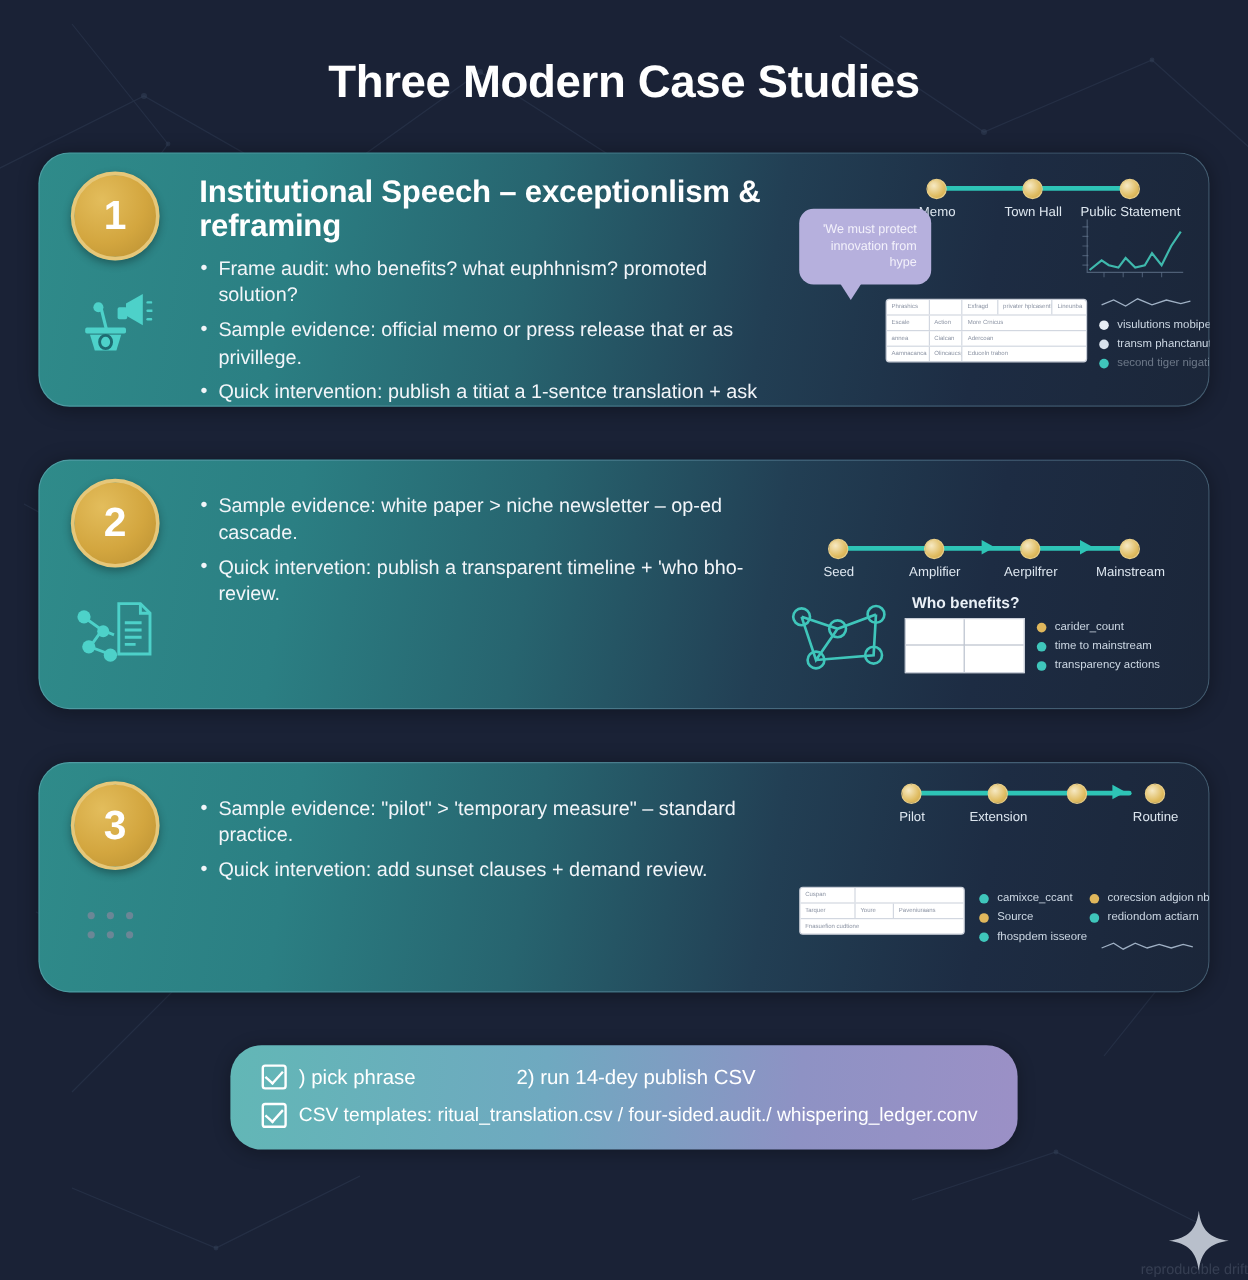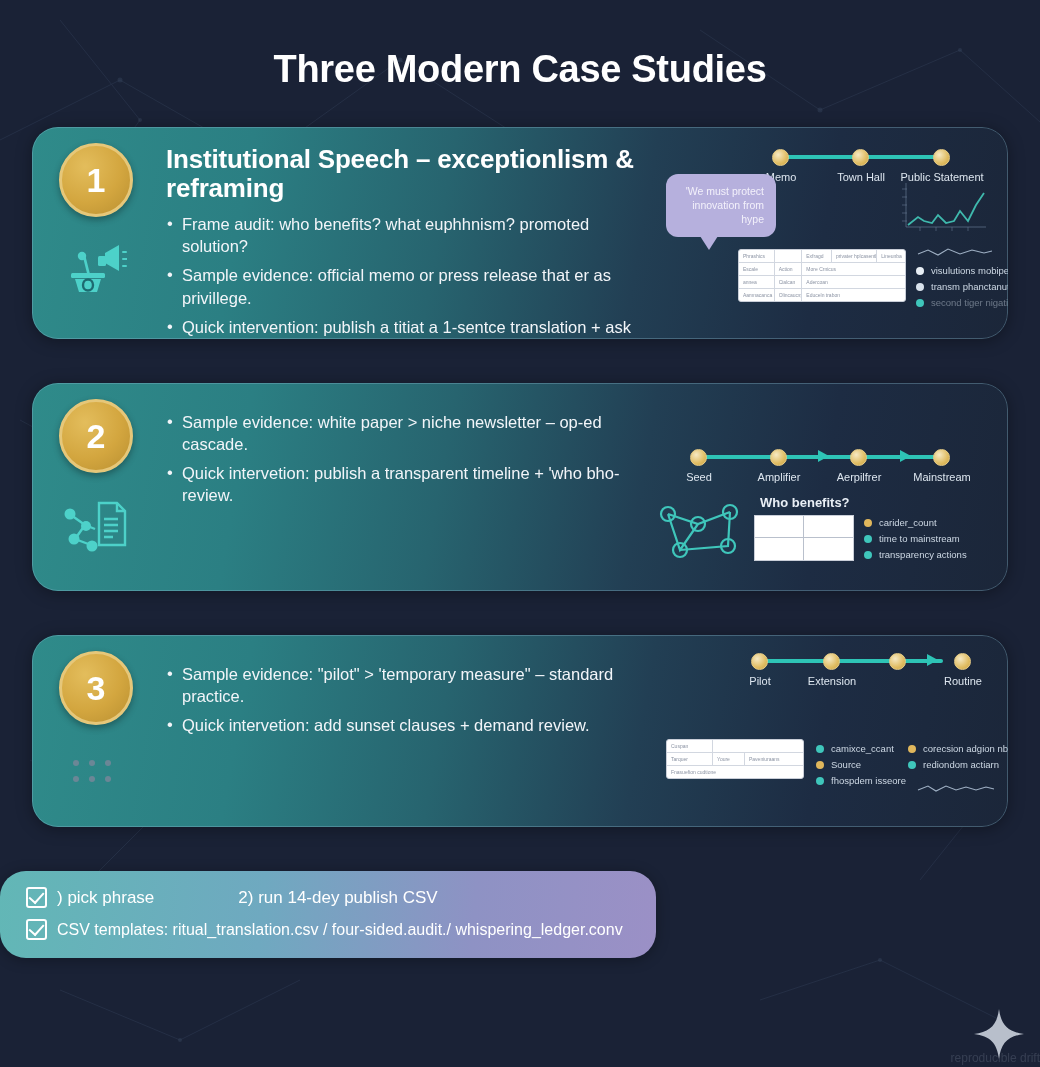--- a/index.html
+++ b/index.html
@@ -201,21 +201,21 @@
   .purple-head {
     position: absolute;
     background: #a49dd4;
     border-radius: 10px 10px 4px 4px;
     font-size: 11px; color: #f0eefa;
     display: flex; align-items: center; justify-content: center;
     filter: blur(.4px);
   }
 
   
-  .footer-wrap { position: relative; z-index: 2; display: flex; }
+  .footer-wrap { position: relative; z-index: 2; display: flex; justify-content: center; }
   .footer {
     width: 656px;
     border-radius: 26px;
     background: linear-gradient(95deg, #62b7b6 0%, #6fa9c0 40%, #8e92c4 72%, #9b90c6 100%);
     padding: 16px 26px 18px 26px;
     box-shadow: 0 2px 14px rgba(0,0,0,.3);
   }
   .f-row { display: flex; align-items: center; color: #ffffff; }
   .f-row + .f-row { margin-top: 11px; }
   .chk {

